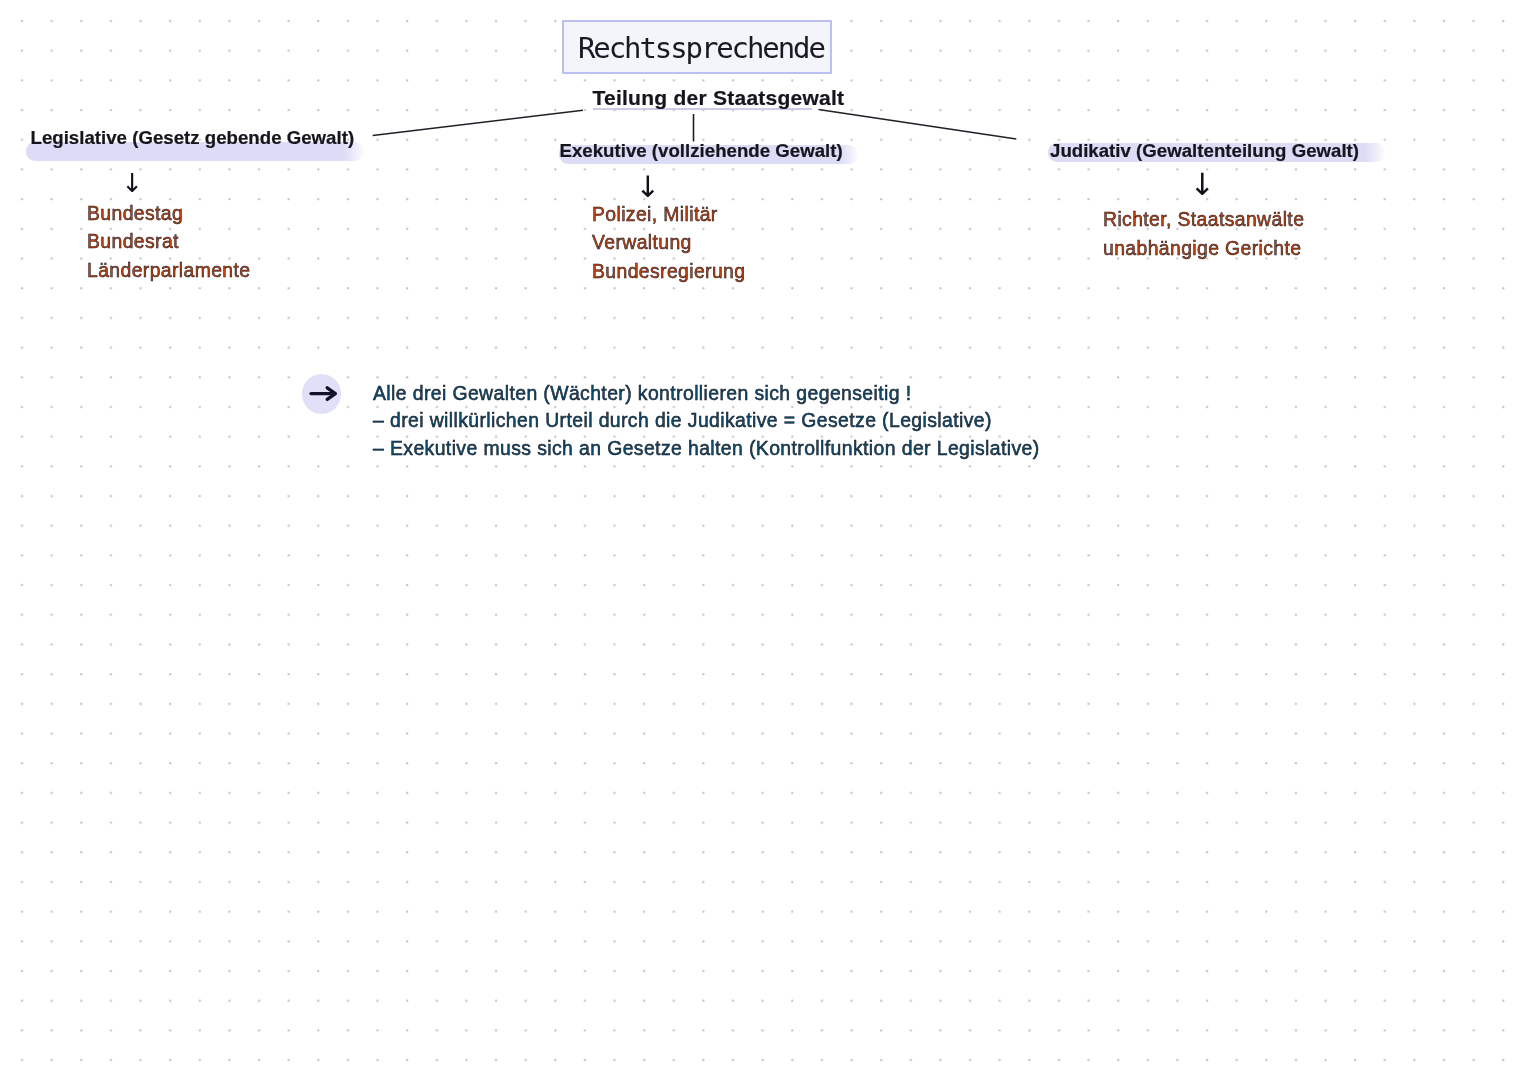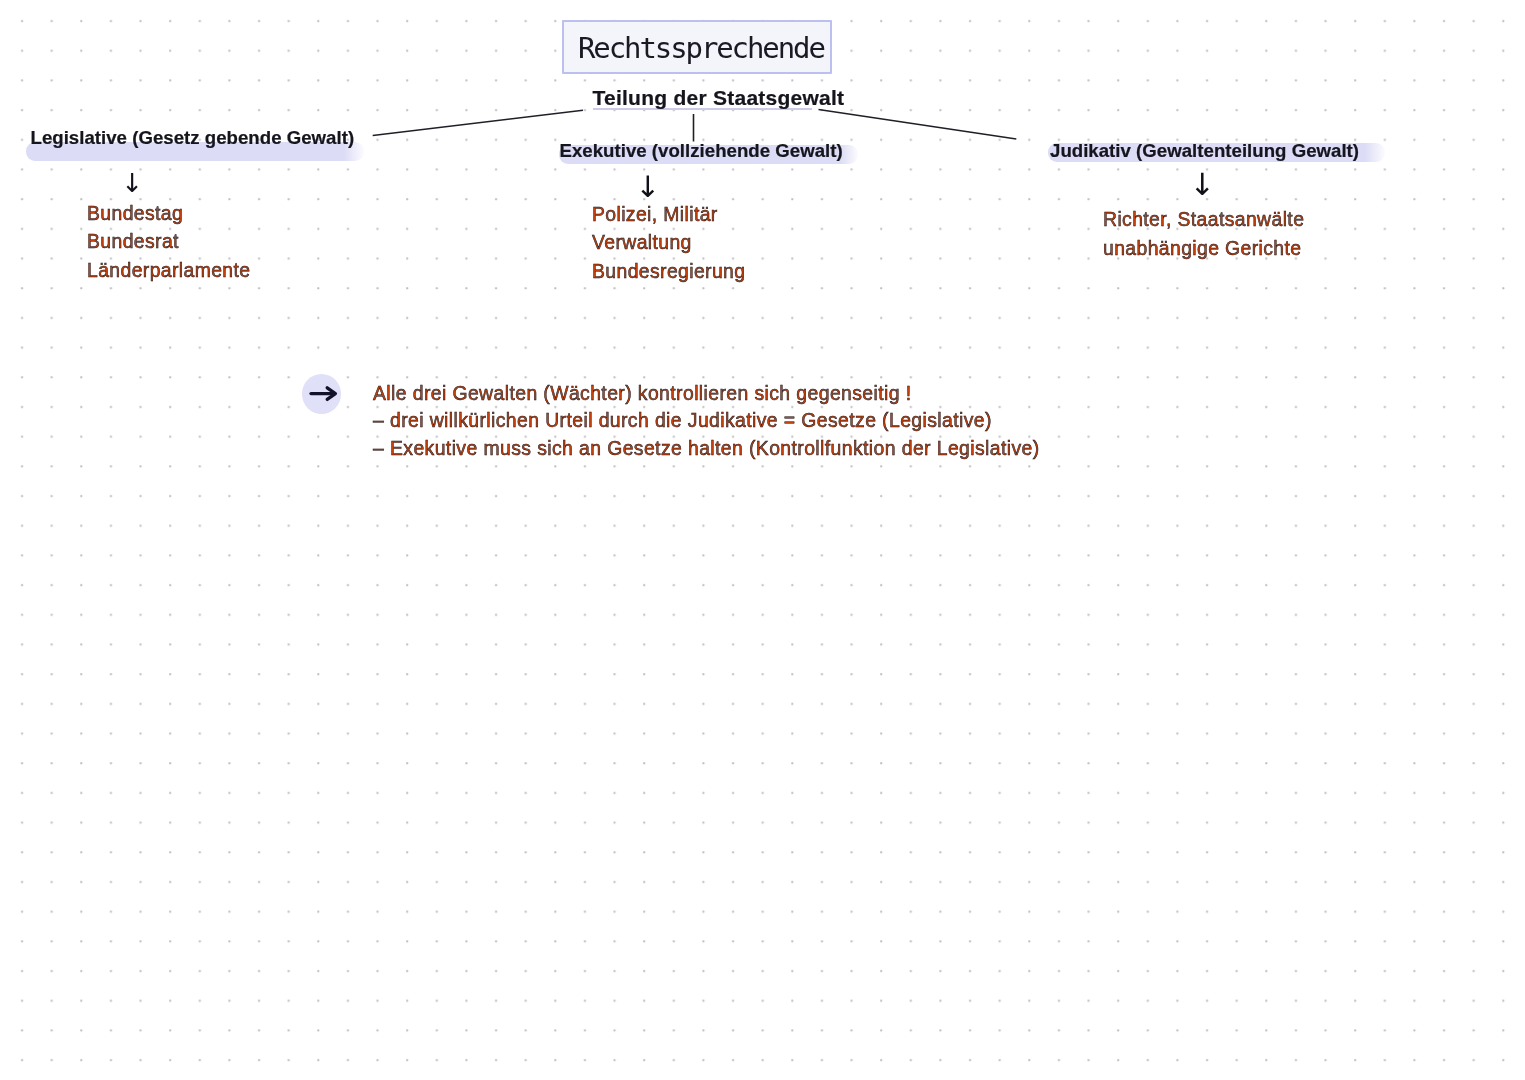--- a/index.html
+++ b/index.html
@@ -61,21 +61,21 @@
     -webkit-text-stroke:0.5px #15151e;
   }
 
   
   #note-badge{
     left:302px;top:374px;width:39px;height:39.5px;border-radius:50%;
     background:#e0e0f8;
   }
   #note-badge svg{position:absolute;left:0;top:0;}
   #note-lines{
-    left:373px;top:379.7px;font-size:19.4px;color:#c2410c;line-height:27.6px;white-space:nowrap;
+    left:373px;top:379.7px;font-size:19.4px;color:#0c4a6e;line-height:27.6px;white-space:nowrap;
     letter-spacing:0.40px;-webkit-text-stroke:0.5px #15151e;
   }
 </style>
 </head>
 <body>
 
 <div id="page">
 
   <div id="dots" class="abs"></div>
 

